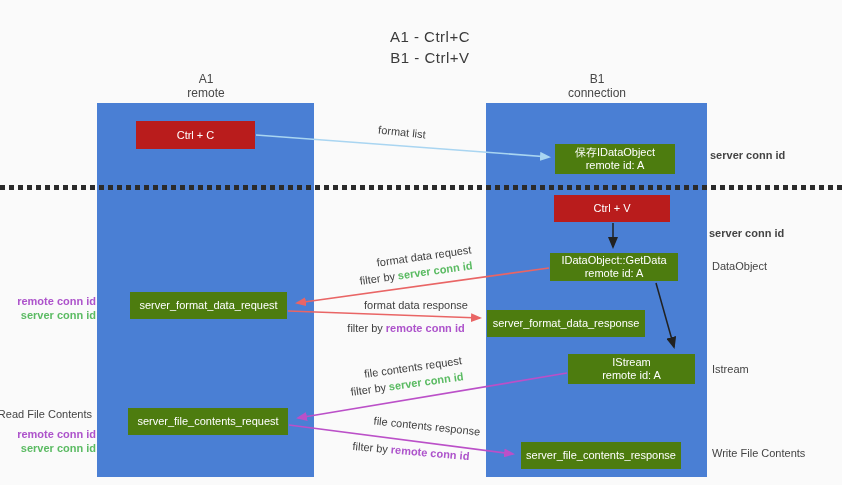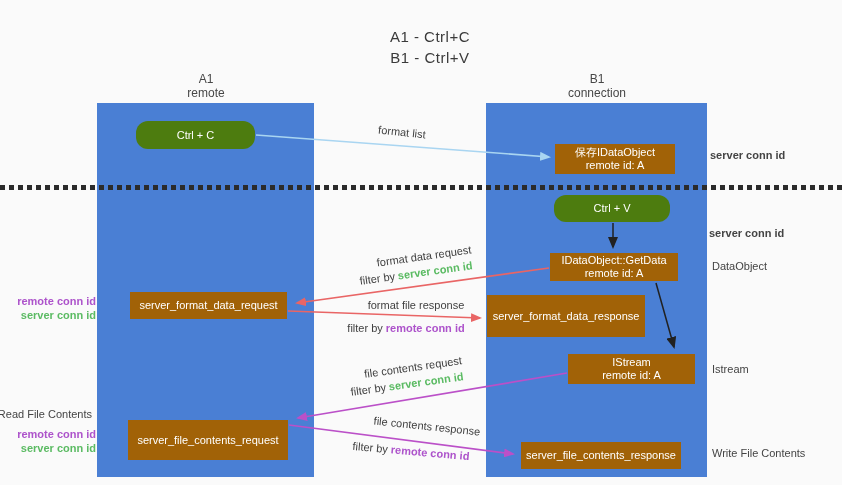--- a/index.html
+++ b/index.html
@@ -18,22 +18,22 @@
   .col { position:absolute; background:#4a7fd4; }
   .dotted {
     position:absolute; left:0; top:169px; width:842px; height:5px;
     background:repeating-linear-gradient(90deg,#2b2b2b 0 5px, transparent 5px 9px);
   }
   .box {
     position:absolute; display:flex; flex-direction:column; align-items:center;
     justify-content:center; color:#ffffff; font-size:11px; line-height:13px;
     text-align:center; white-space:nowrap;
   }
-  .green  { background:#4d7c0f;border-radius:12px; }
-  .orange { background:#a16207; }
+  .green  { background:#b91c1c; }
+  .orange { background:#4d7c0f; }
   .lbl {
     position:absolute; font-size:11px; color:#3f3f3f; white-space:nowrap;
   }
   .r0  { transform:translate(-50%,-50%); }
   .rm8 { transform:translate(-50%,-50%) rotate(-8deg); }
   .rp6 { transform:translate(-50%,-50%) rotate(6deg); }
   .rp5 { transform:translate(-50%,-50%) rotate(5deg); }
   .fb { margin-right:3px; }
   .g { color:#5bbb63; font-weight:bold; }
   .p { color:#ad53cb; font-weight:bold; }
@@ -80,30 +80,30 @@
 
   <div class="box orange" style="left:550px;top:237px;width:128px;height:28px">
     <div>IDataObject::GetData</div>
     <div>remote id: A</div>
   </div>
 
   <div class="box orange" style="left:130px;top:276px;width:157px;height:27px">
     <div>server_format_data_request</div>
   </div>
 
-  <div class="box orange" style="left:487px;top:279px;width:158px;height:42px">
+  <div class="box orange" style="left:487px;top:294px;width:158px;height:27px">
     <div>server_format_data_response</div>
   </div>
 
   <div class="box orange" style="left:568px;top:338px;width:127px;height:30px">
     <div>IStream</div>
     <div>remote id: A</div>
   </div>
 
-  <div class="box orange" style="left:128px;top:404px;width:160px;height:40px">
+  <div class="box orange" style="left:128px;top:392px;width:160px;height:27px">
     <div>server_file_contents_request</div>
   </div>
 
   <div class="box orange" style="left:521px;top:426px;width:160px;height:27px">
     <div>server_file_contents_response</div>
   </div>
 
   <svg class="arrows" viewBox="0 0 842 485">
     <defs>
       <marker id="m-blue" markerUnits="userSpaceOnUse" markerWidth="11" markerHeight="9" refX="9" refY="4.5" orient="auto">
@@ -128,21 +128,21 @@
     <line x1="289" y1="409" x2="513" y2="438" stroke="#bb50c8" stroke-width="1.7" marker-end="url(#m-purple)"></line>
   </svg>
 
   <div class="lbl rp6" style="left:402px;top:116px">format list</div>
 
   <div class="lbl rm8" style="left:424px;top:240px">format data request</div>
   <div class="lbl rm8" style="left:416px;top:257px">
     <span class="fb">filter by</span><span class="g">server conn id</span>
   </div>
 
-  <div class="lbl r0" style="left:416px;top:289px">format file response</div>
+  <div class="lbl r0" style="left:416px;top:289px">format data response</div>
   <div class="lbl r0" style="left:406px;top:312px">
     <span class="fb">filter by</span><span class="p">remote conn id</span>
   </div>
 
   <div class="lbl rm8" style="left:413px;top:351px">file contents request</div>
   <div class="lbl rm8" style="left:407px;top:368px">
     <span class="fb">filter by</span><span class="g">server conn id</span>
   </div>
 
   <div class="lbl rp6" style="left:427px;top:410px">file contents response</div>

